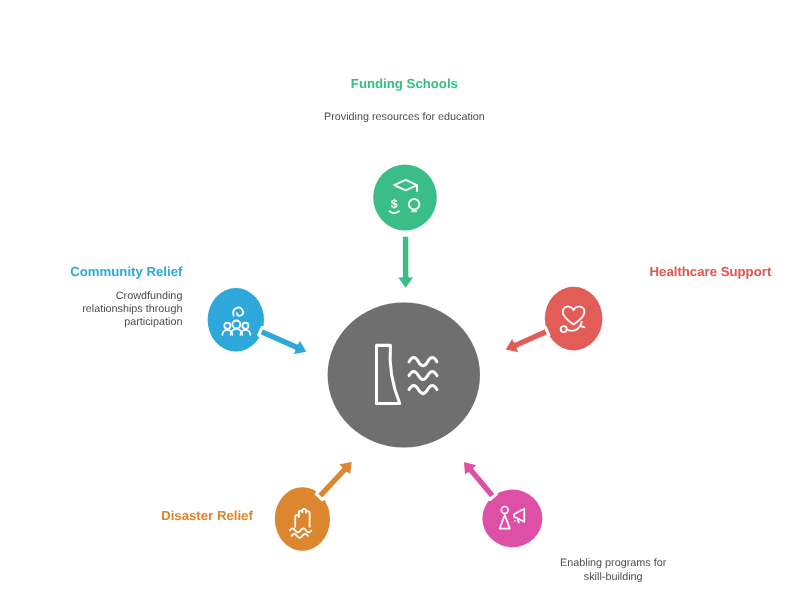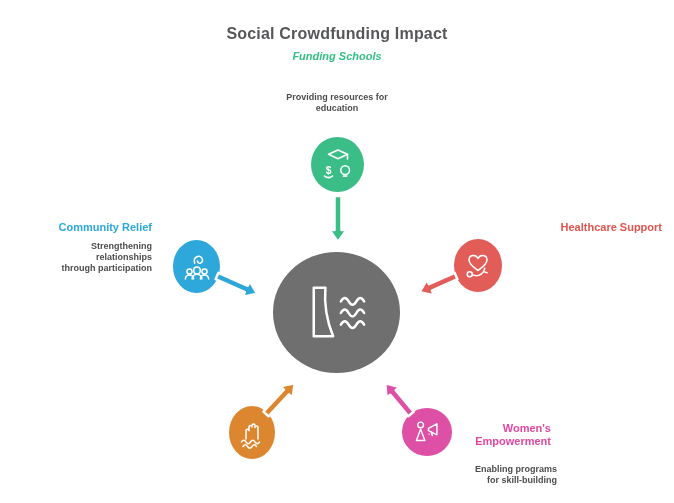--- a/index.html
+++ b/index.html
@@ -5,41 +5,41 @@
   html,body{margin:0;padding:0;background:#ffffff;}
   .canvas{
     position:relative;width:674px;height:503px;background:#ffffff;
     font-family:"Liberation Sans", sans-serif;overflow:hidden;
   }
   .title{
     position:absolute;top:25px;left:0;width:674px;text-align:center;
     font-size:16px;font-weight:700;color:#565759;letter-spacing:.2px;
   }
   .node-label{position:absolute;font-size:11px;font-weight:700;line-height:13px;}
-  .node-desc{position:absolute;font-size:9px;font-weight:700;line-height:11px;color:#4d4d4d;}
+  .node-desc{position:absolute;font-size:9px;font-weight:400;line-height:11px;color:#4d4d4d;}
   .t-green{color:#34c084}.t-blue{color:#2ca9dc}.t-red{color:#e2544f}
   .t-orange{color:#e08329}.t-pink{color:#e2479f}
   .node-circle{
     position:absolute;border-radius:50%;display:flex;align-items:center;justify-content:center;
     box-shadow:0 0 0 3px #ffffff;
   }
   .c-green{background:#3bbd87}.c-blue{background:#2ea8da}.c-red{background:#e25c58}
   .c-orange{background:#dd8630}.c-pink{background:#de4fa6}
   .center-circle{
     position:absolute;left:273px;top:252px;width:127px;height:121px;border-radius:50%;
     background:#6f6f6f;display:flex;align-items:center;justify-content:center;
     box-shadow:0 0 0 3px #ffffff;
   }
   .icon-svg{display:block;}
   .arrows{position:absolute;left:0;top:0;pointer-events:none;}
   
-  .ta-c{text-align:center}.ta-r{text-align:right}.ta-l{text-align:right}
+  .ta-c{text-align:center}.ta-r{text-align:right}.ta-l{text-align:center}
 
   
-  .lbl-top{left:257px;top:50px;width:160px;font-style:italic;}
+  .lbl-top{left:257px;top:64px;width:160px;}
   .dsc-top{left:267px;top:92px;width:140px;}
   .lbl-left{left:32px;top:221px;width:120px;}
   .dsc-left{left:60px;top:241px;width:92px;}
   .lbl-right{left:522px;top:221px;width:140px;}
   .dsc-right{left:522px;top:247px;width:95px;}
   .lbl-bleft{left:110px;top:424px;width:125px;}
   .dsc-bleft{left:137px;top:447px;width:72px;}
   .lbl-bright{left:471px;top:422px;width:80px;}
   .dsc-bright{left:465px;top:464px;width:92px;}
 
@@ -48,37 +48,36 @@
   .circ-left{left:173px;top:240px;width:47px;height:53px;}
   .circ-right{left:454px;top:239px;width:48px;height:53px;}
   .circ-bleft{left:229px;top:406px;width:46px;height:53px;}
   .circ-bright{left:402px;top:408px;width:50px;height:48px;}
 </style>
 </head>
 <body>
 
 <div class="canvas">
 
-  <div class="title">Social Crowdfunding Impact</div>
 
   <div class="node-label t-green ta-c lbl-top">Funding Schools</div>
   <div class="node-desc ta-c dsc-top">Providing resources for education</div>
   <div class="node-circle c-green circ-top">
     <svg class="icon-svg" width="38" height="38" viewBox="0 0 48 48" fill="none" stroke="#ffffff" stroke-width="2" stroke-linecap="round" stroke-linejoin="round">
       <path d="M24,5 L36,10.5 L24,16 L12,10.5 Z"></path>
       <path d="M36,10.5 v6"></path>
       <text x="12" y="35" font-size="13" font-weight="bold" fill="#ffffff" stroke="none" text-anchor="middle">$</text>
       <path d="M7,38 q5,4 10,0"></path>
       <circle cx="33" cy="30.5" r="5.5"></circle>
       <path d="M31,38 h4"></path>
     </svg>
   </div>
 
   <div class="node-label t-blue ta-r lbl-left">Community Relief</div>
-  <div class="node-desc ta-r dsc-left">Strengthening relationships through participation</div>
+  <div class="node-desc ta-r dsc-left">Crowdfunding relationships through participation</div>
   <div class="node-circle c-blue circ-left">
     <svg class="icon-svg" width="36" height="36" viewBox="0 0 48 48" fill="none" stroke="#ffffff" stroke-width="2" stroke-linecap="round" stroke-linejoin="round">
       <path d="M21,19 c-3,-8 7,-13 10,-6 c2,5 -5,9 -6.5,3"></path>
       <circle cx="14" cy="30" r="3.4"></circle>
       <circle cx="24" cy="28.5" r="4.4"></circle>
       <circle cx="34" cy="30" r="3.4"></circle>
       <path d="M8.5,40 a5.5,5.5 0 0 1 11,0"></path>
       <path d="M17.5,40 a6.5,6.5 0 0 1 13,0"></path>
       <path d="M28.5,40 a5.5,5.5 0 0 1 11,0"></path>
     </svg>
@@ -88,29 +87,29 @@
   <div class="node-circle c-red circ-right">
     <svg class="icon-svg" width="36" height="36" viewBox="0 0 48 48" fill="none" stroke="#ffffff" stroke-width="2" stroke-linecap="round" stroke-linejoin="round">
       <path d="M24,14 C21,8 12,9 12,16 C12,22 20,27 24,30 C28,27 36,22 36,16 C36,9 27,8 24,14 Z"></path>
       <circle cx="13" cy="35" r="3.4"></circle>
       <path d="M16.5,35.5 C22,38.5 28,36.5 31.5,31.5"></path>
       <path d="M31.5,31.5 l4.5,1.5"></path>
       <path d="M31.5,31.5 l1.5,-4.5"></path>
     </svg>
   </div>
 
+  <div class="node-label t-orange ta-c lbl-bleft">Disaster Relief</div>
   <div class="node-circle c-orange circ-bleft">
     <svg class="icon-svg" width="36" height="36" viewBox="0 0 48 48" fill="none" stroke="#ffffff" stroke-width="2" stroke-linecap="round" stroke-linejoin="round">
       <path d="M16,32 V21 A2,2 0 0 1 20,21 V16 A2,2 0 0 1 24,16 V14 A2,2 0 0 1 28,14 V16.5 A2,2 0 0 1 32,16.5 V32"></path>
       <path d="M10,36 q3,-4.5 6,0 q3,4.5 6,0 q3,-4.5 6,0 q3,4.5 6,0"></path>
       <path d="M12,42 q3,-4.5 6,0 q3,4.5 6,0 q3,-4.5 6,0"></path>
     </svg>
   </div>
 
-  <div class="node-label t-pink ta-l lbl-bright">Women's Empowerment</div>
   <div class="node-desc ta-l dsc-bright">Enabling programs for skill-building</div>
   <div class="node-circle c-pink circ-bright">
     <svg class="icon-svg" width="34" height="34" viewBox="0 0 48 48" fill="none" stroke="#ffffff" stroke-width="2" stroke-linecap="round" stroke-linejoin="round">
       <circle cx="15" cy="14" r="4"></circle>
       <path d="M15,20 L9,36 H21 Z"></path>
       <path d="M26,19 L38,12.5 V28 L26,22 Z"></path>
       <path d="M30,23.5 l1.5,5.5"></path>
       <circle cx="27" cy="27" r="1" fill="#ffffff" stroke="none"></circle>
     </svg>
   </div>

